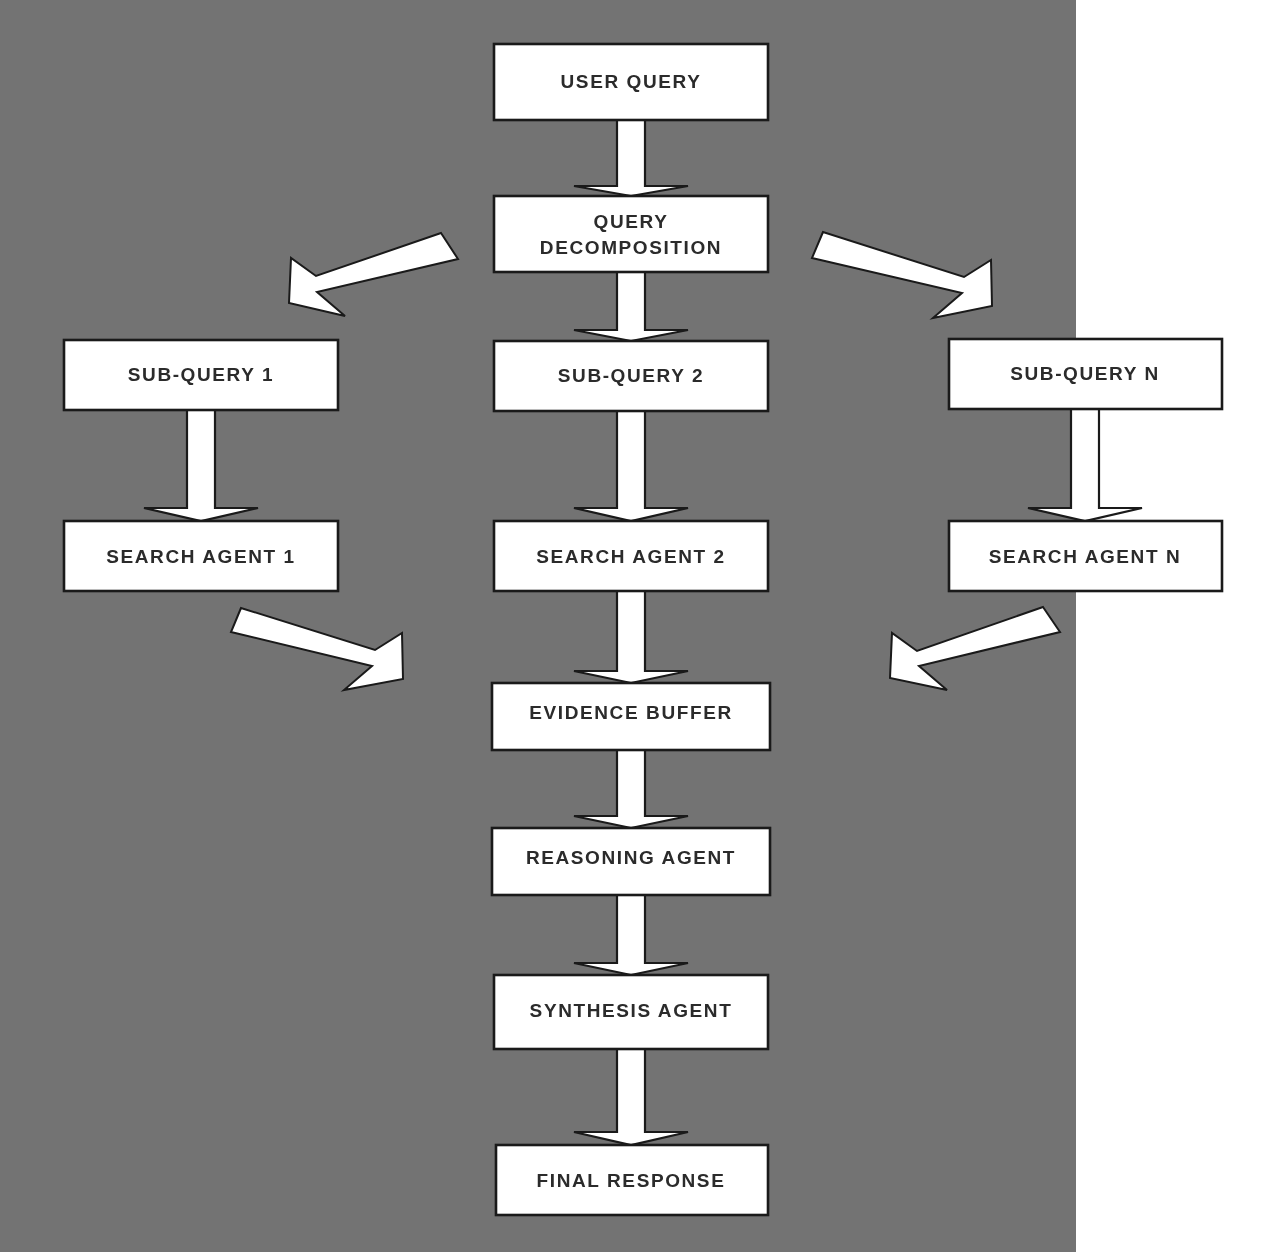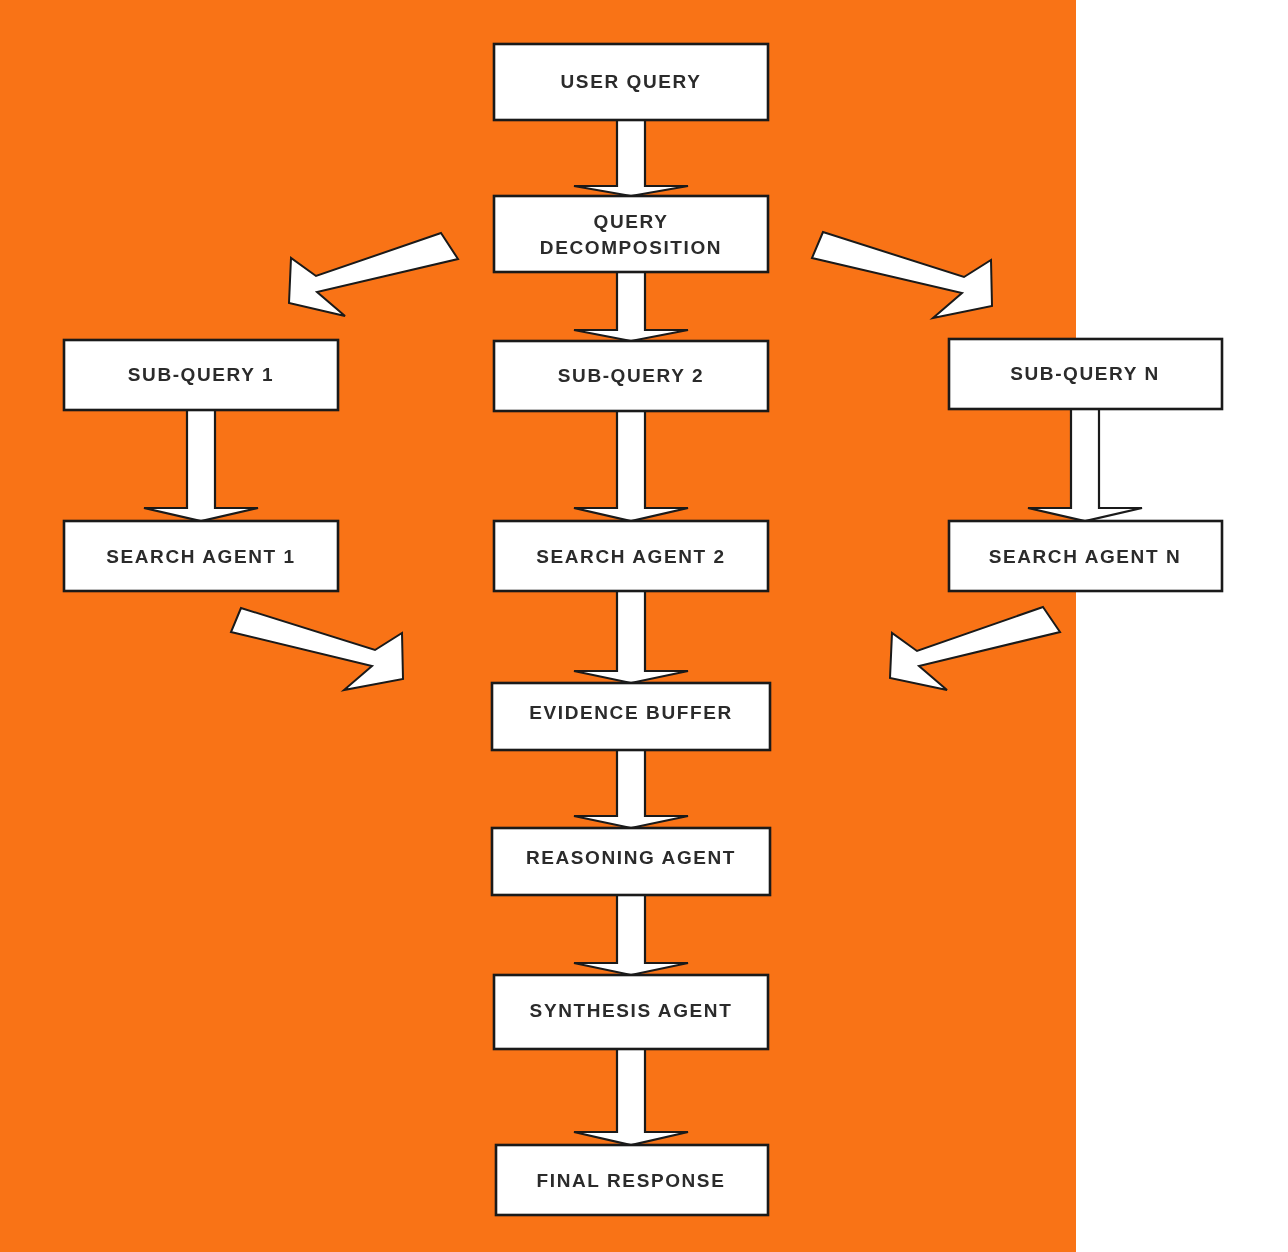--- a/index.html
+++ b/index.html
@@ -11,21 +11,21 @@
   body {
     width: 1288px;
     height: 1252px;
     font-family: "Liberation Sans", sans-serif;
     overflow: hidden;
   }
   #diagram-root {
     position: relative;
     width: 1076px;
     height: 1252px;
-    background: #f97316;
+    background: #737373;
   }
   svg.flow-canvas {
     position: absolute;
     top: 0;
     left: 0;
     width: 1288px;
     height: 1252px;
     display: block;
   }
   .node-rect {

